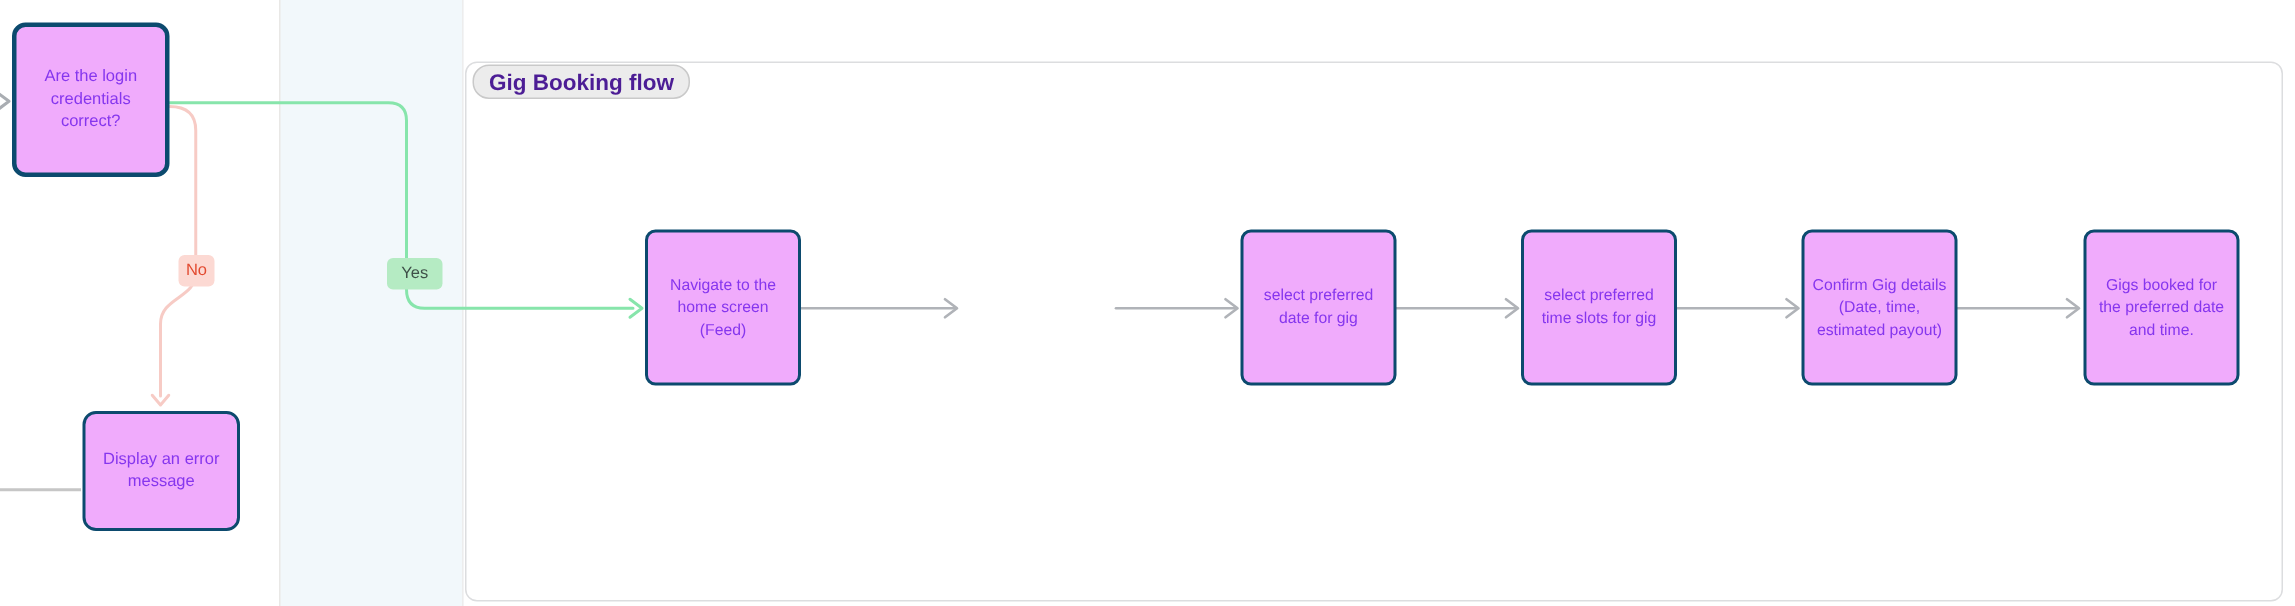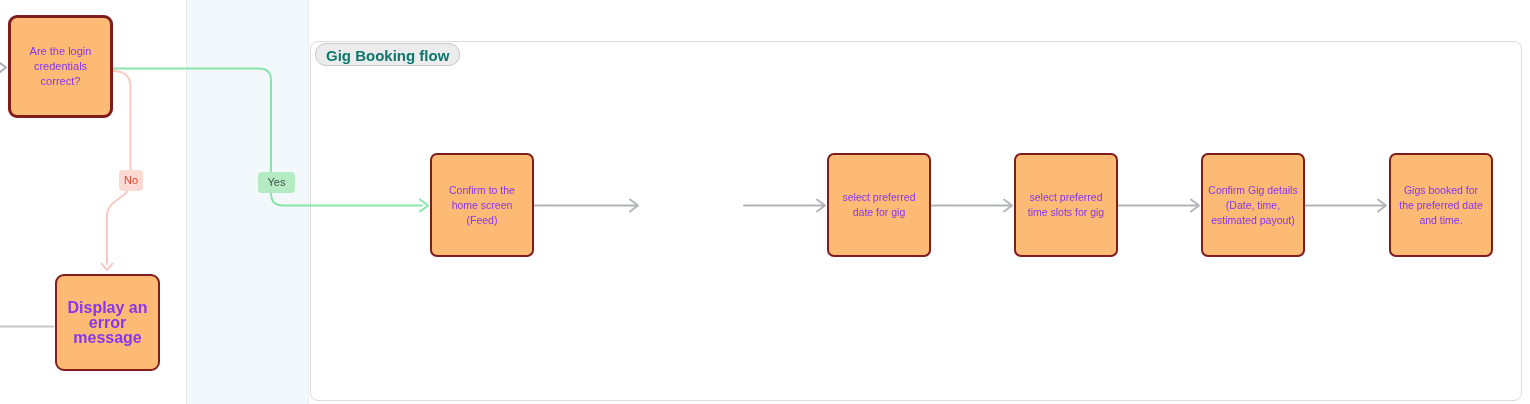--- a/index.html
+++ b/index.html
@@ -14,33 +14,33 @@
   }
 
   .flow-frame {
     position: absolute; left: 310px; top: 41px; width: 1212px; height: 360px;
     background: #ffffff; border: 1px solid #dcdddf; border-radius: 8px;
   }
   .frame-label {
     position: absolute; left: 315px; top: 43px; height: 23px;
     padding: 3px 10px 0 10px;
     background: #ececec; border: 1px solid #c9c9c9; border-radius: 11px;
-    font-size: 15px; font-weight: bold; color: #0f766e; line-height: 17px;
+    font-size: 15px; font-weight: bold; color: #4c1d95; line-height: 17px;
     white-space: nowrap;
   }
 
   .node {
     position: absolute;
-    background: #fdba74; border: 2px solid #7f1d1d; border-radius: 7px;
+    background: #f0abfc; border: 2px solid #0c4a6e; border-radius: 7px;
     display: flex; align-items: center; justify-content: center;
     text-align: center; color: #8636ee;
     font-size: 10.5px; line-height: 15px; white-space: pre-line;
   }
   .node-decision { left: 8px; top: 15px; width: 105px; height: 103px; border-width: 3px; border-radius: 9px; font-size: 11px; }
-  .node-error    { left: 55px; top: 274px; width: 105px; height: 97px; border-width: 2.5px; border-radius: 9px; font-size: 16px; font-weight: bold; }
+  .node-error    { left: 55px; top: 274px; width: 105px; height: 80px; border-width: 2.5px; border-radius: 9px; font-size: 11px; }
 
   .node-step { top: 153px; width: 104px; height: 104px; }
   .step-0 { left: 430px; }
   .step-1 { left: 640px; }
   .step-2 { left: 827px; }
   .step-3 { left: 1014px; }
   .step-4 { left: 1201px; }
   .step-5 { left: 1389px; }
 
   .badge {
@@ -95,21 +95,21 @@
       <path d="M 1378 199.5 L 1386 205.5 L 1378 211.5"></path>
     </g>
   </svg>
 
   <div class="node node-decision">Are the login
 credentials
 correct?</div>
   <div class="node node-error">Display an error
 message</div>
 
-  <div class="node node-step step-0">Confirm to the
+  <div class="node node-step step-0">Navigate to the
 home screen
 (Feed)</div>
   <div class="node node-step step-2">select preferred
 date for gig</div>
   <div class="node node-step step-3">select preferred
 time slots for gig</div>
   <div class="node node-step step-4">Confirm Gig details
 (Date, time,
 estimated payout)</div>
   <div class="node node-step step-5">Gigs booked for

